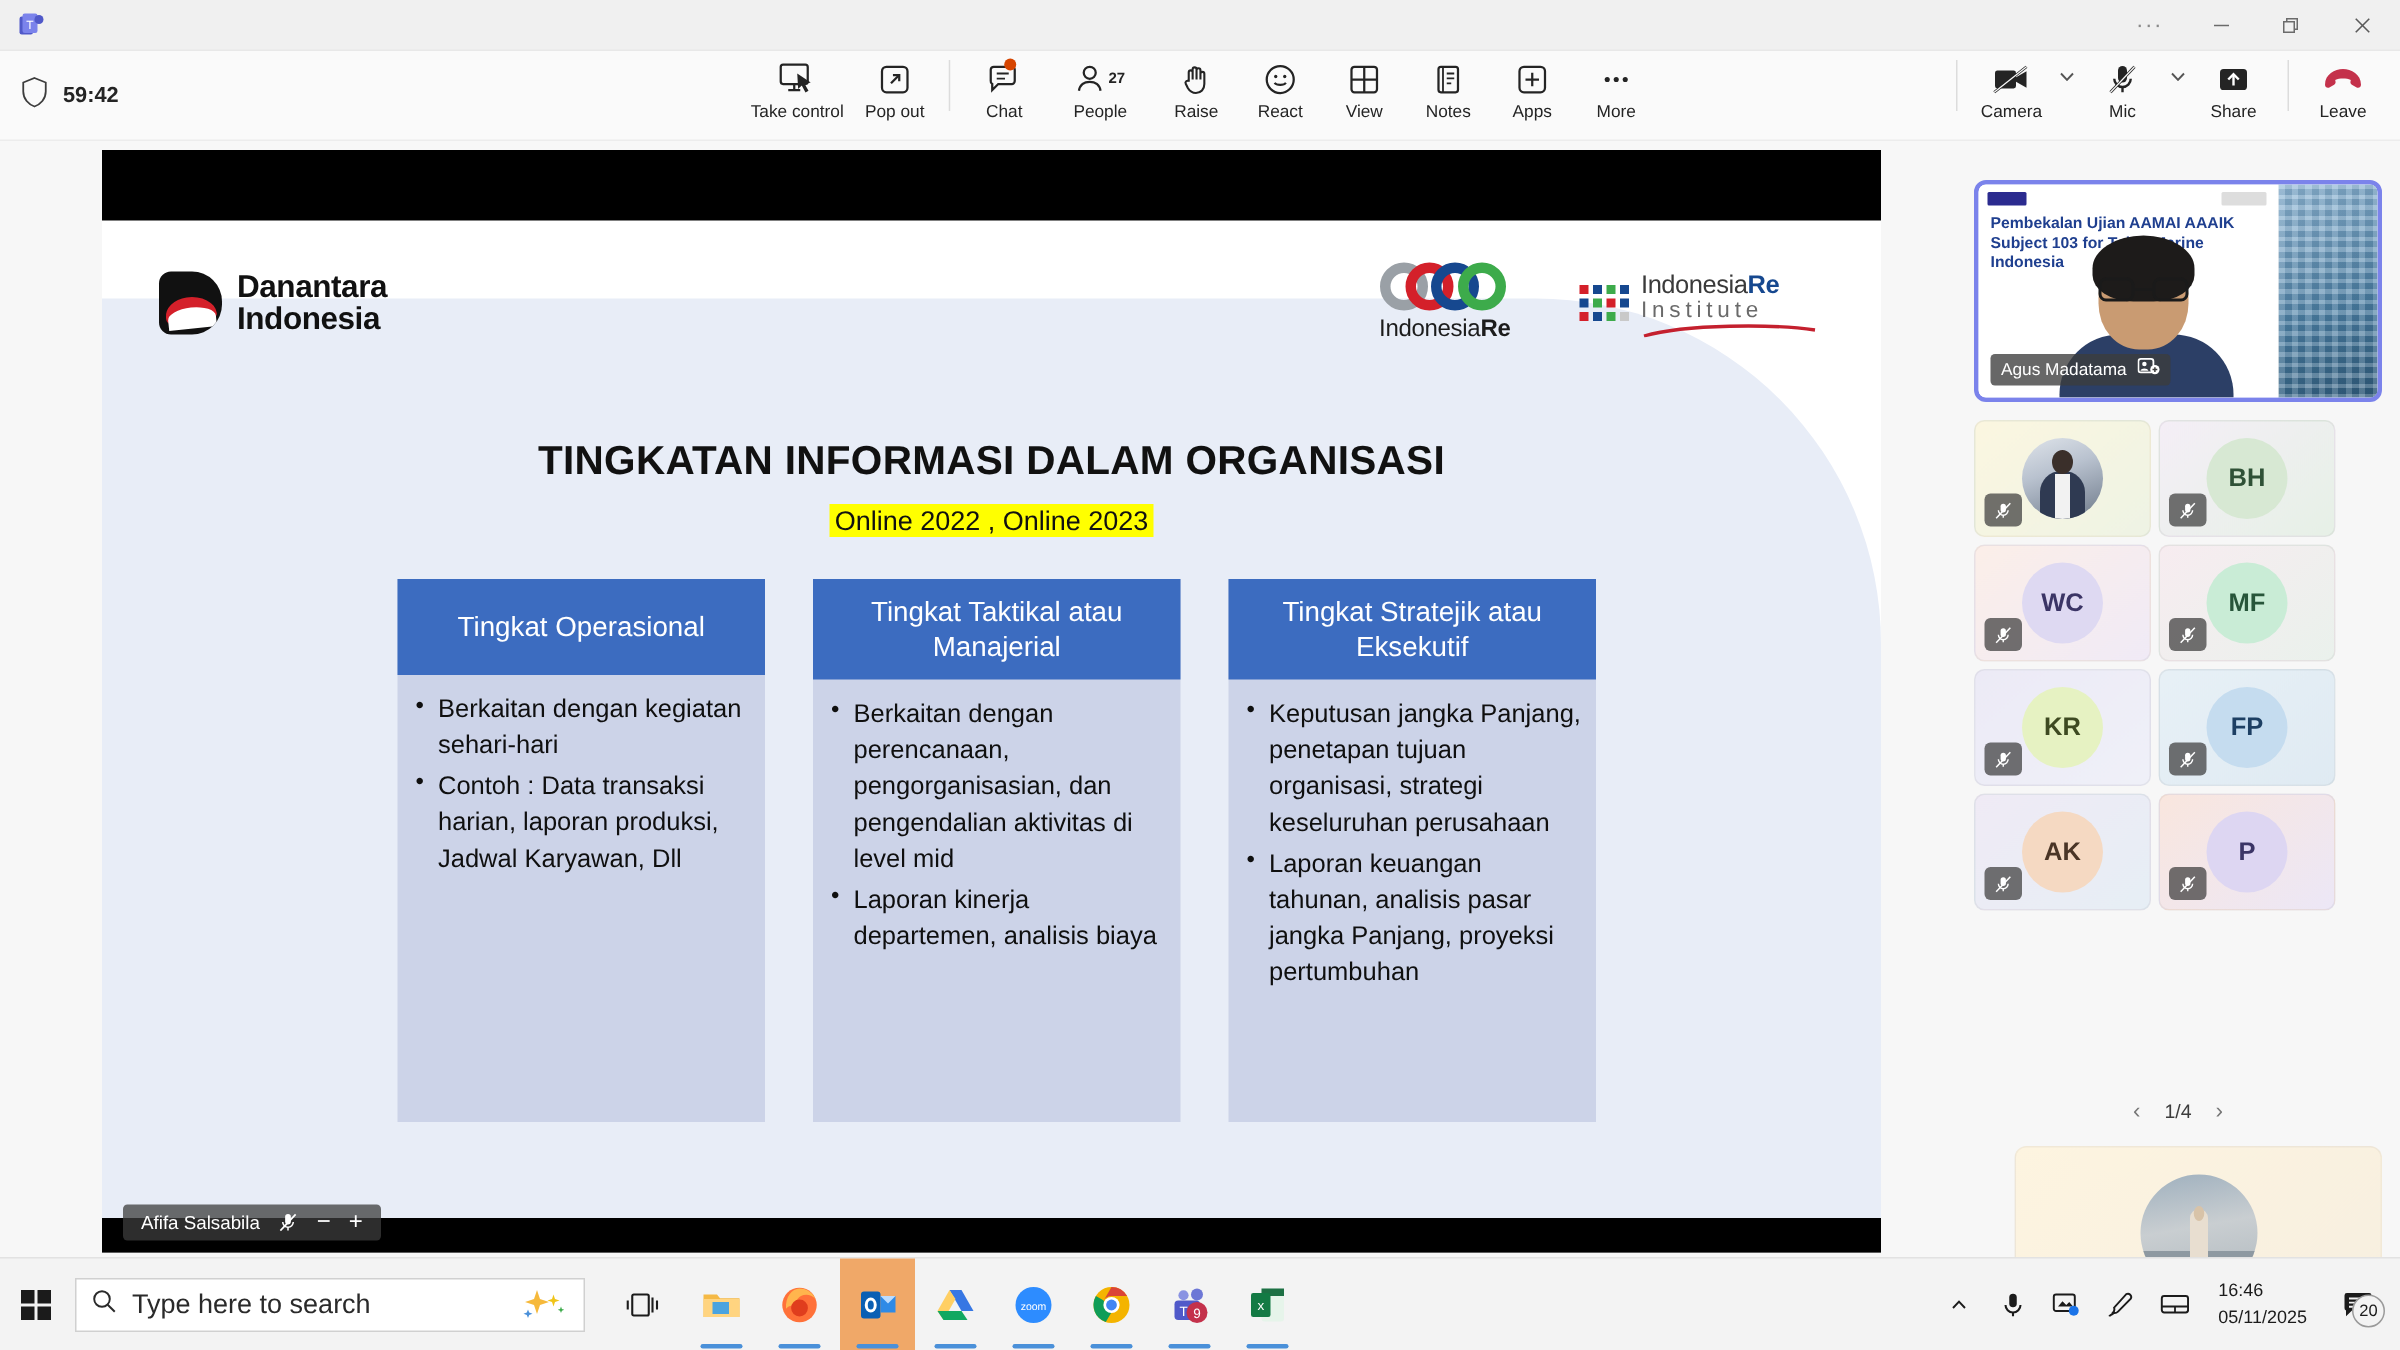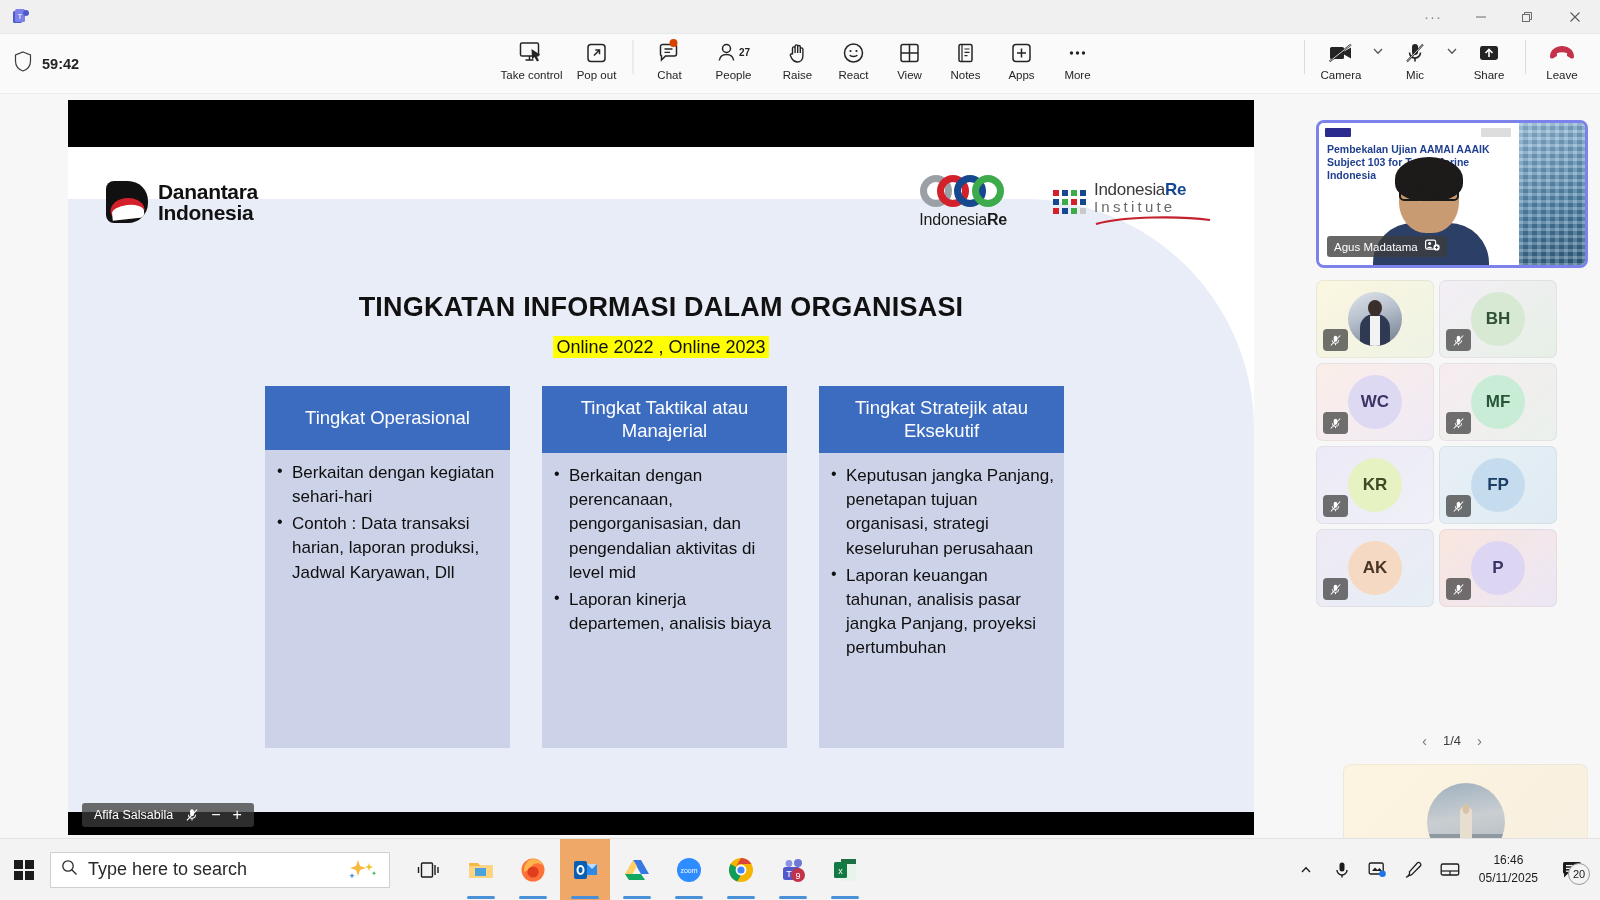--- a/index.html
+++ b/index.html
@@ -277,21 +277,21 @@
     position: relative;
   }
   .app .underline {
     position: absolute; bottom: 2px; left: 11px; width: 28px; height: 3px;
     border-radius: 2px; background: #4a90d9;
   }
   .app.active { background: #f0a868; }
   .tray { margin-left: auto; display: flex; align-items: center; gap: 2px; padding-right: 6px; }
   .tray-ico { width: 34px; height: 62px; display:flex; align-items:center; justify-content:center; color:#1b1b1b; }
   .clock {
-    display: flex; flex-direction: column; align-items: center; justify-content: center;
+    display: flex; flex-direction: column; justify-content: center;
     font-size: 12px; color: #1b1b1b; line-height: 1.45; padding: 0 10px; height: 62px;
   }
   .notif { width: 44px; height: 62px; display:flex; align-items:center; justify-content:center; position: relative;}
   .notif .cnt {
     position: absolute; right: 4px; bottom: 16px; width: 22px; height: 22px; border-radius: 50%;
     background: #f3f3f3; border: 1px solid #9a9a9a; font-size: 11px;
     display: flex; align-items: center; justify-content: center; color: #1b1b1b;
   }
 </style>
 </head>

